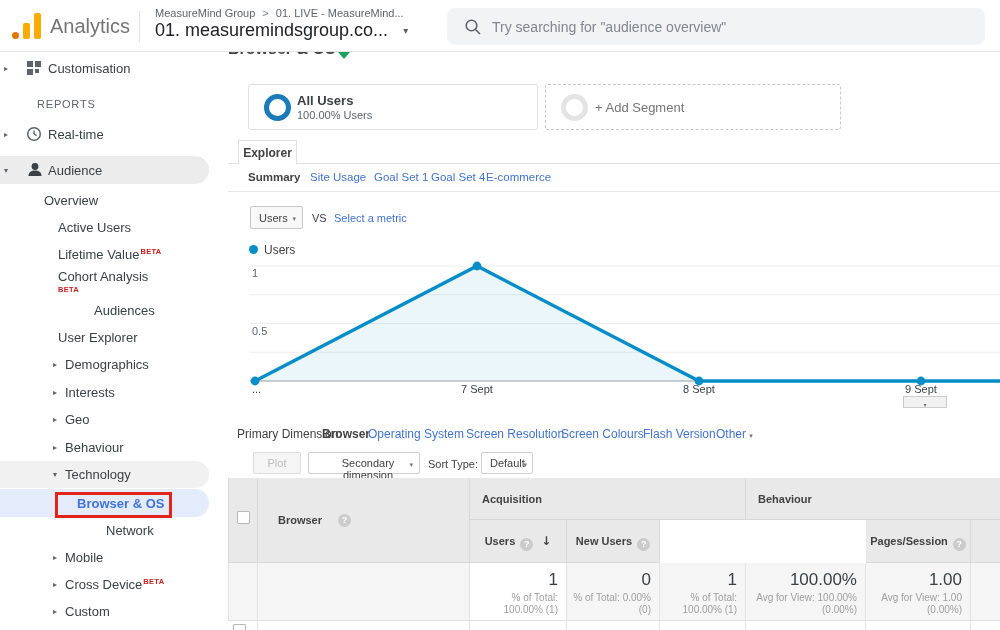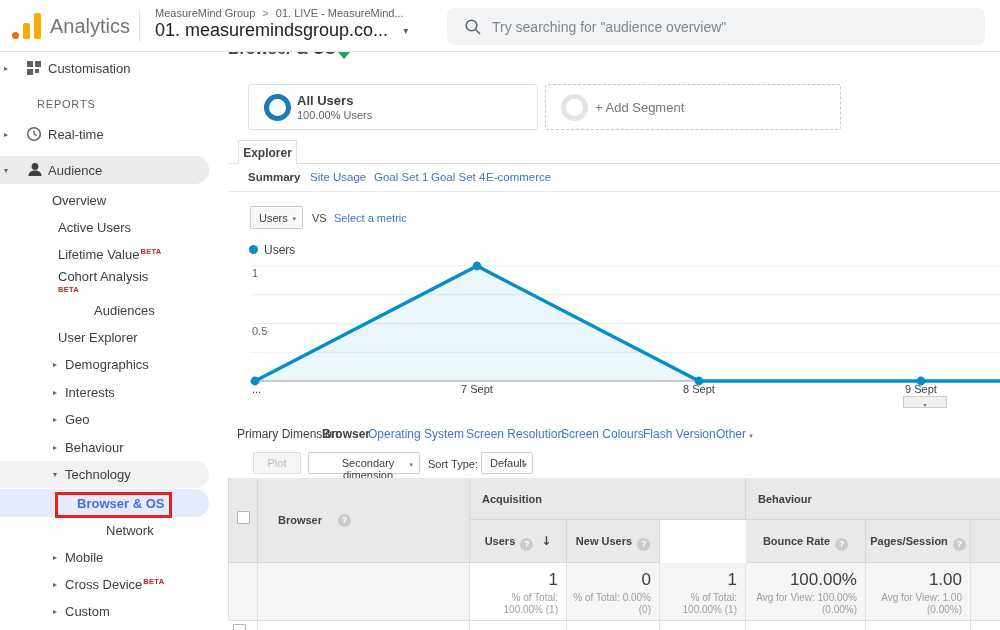--- a/index.html
+++ b/index.html
@@ -143,21 +143,21 @@
     <div class="srow pill" style="top:156px;height:28px;background:#ececec;">
       <span class="tri abs" style="left:4px;top:10px;">▾</span>
       <svg class="nav-icon" width="18" height="18" style="top:5px;">
         <circle cx="9" cy="5.5" r="3.4" fill="#3c4043"></circle>
         <path d="M2.5 15 C2.5 11.2 5.5 9.6 9 9.6 C12.5 9.6 15.5 11.2 15.5 15 Z" fill="#3c4043"></path>
       </svg>
       <span class="lbl" style="left:48px;top:7px;">Audience</span>
     </div>
 
     <div class="srow" style="top:187px;">
-        <span class="lbl" style="left:52px;">Overview</span>
+        <span class="lbl" style="left:44px;">Overview</span>
       </div>
     <div class="srow" style="top:214px;">
         <span class="lbl" style="left:58px;">Active Users</span>
       </div>
     <div class="srow" style="top:241px;">
       <span class="lbl" style="left:58px;"><span>Lifetime Value</span><span class="beta sup">BETA</span></span>
     </div>
     <div class="srow" style="top:266px;height:34px;">
       <span class="lbl" style="left:58px;top:3px;">Cohort Analysis</span>
       <span class="beta abs" style="left:58px;top:19px;">BETA</span>
@@ -308,23 +308,20 @@
     <div class="hcell" style="left:518px;top:0;width:254px;height:42px;border-right:none;">
       <span class="abs" style="left:12px;top:15px;">Behaviour</span>
     </div>
 
     <div class="hcell" style="left:242px;top:42px;width:97px;height:43px;text-align:center;">
       <span style="line-height:43px;"><span>Users</span><span class="qmark">?</span><span class="sort-arrow">↓</span></span>
     </div>
     <div class="hcell" style="left:339px;top:42px;width:93px;height:43px;text-align:center;">
       <span style="line-height:43px;"><span>New Users</span><span class="qmark">?</span></span>
     </div>
-    <div class="hcell" style="left:518px;top:42px;width:120px;height:43px;text-align:center;">
-      <span style="line-height:43px;"><span>Bounce Rate</span><span class="qmark">?</span></span>
-    </div>
     <div class="hcell" style="left:638px;top:42px;width:105px;height:43px;text-align:center;">
       <span style="line-height:43px;"><span>Pages/Session</span><span class="qmark">?</span></span>
     </div>
     <div class="hcell" style="left:743px;top:42px;width:29px;height:43px;border-right:none;"></div>
 
     <div class="tcell" style="left:0;top:85px;width:30px;height:58px;border-left:1px solid #e3e3e3;"></div>
     <div class="tcell" style="left:30px;top:85px;width:212px;height:58px;"></div>
     <div class="tcell" style="left:242px;top:85px;width:97px;height:58px;background:#fff;">
       <div class="tot-val">1</div>
       <div class="tot-sub">% of Total: 100.00% (1)</div>

